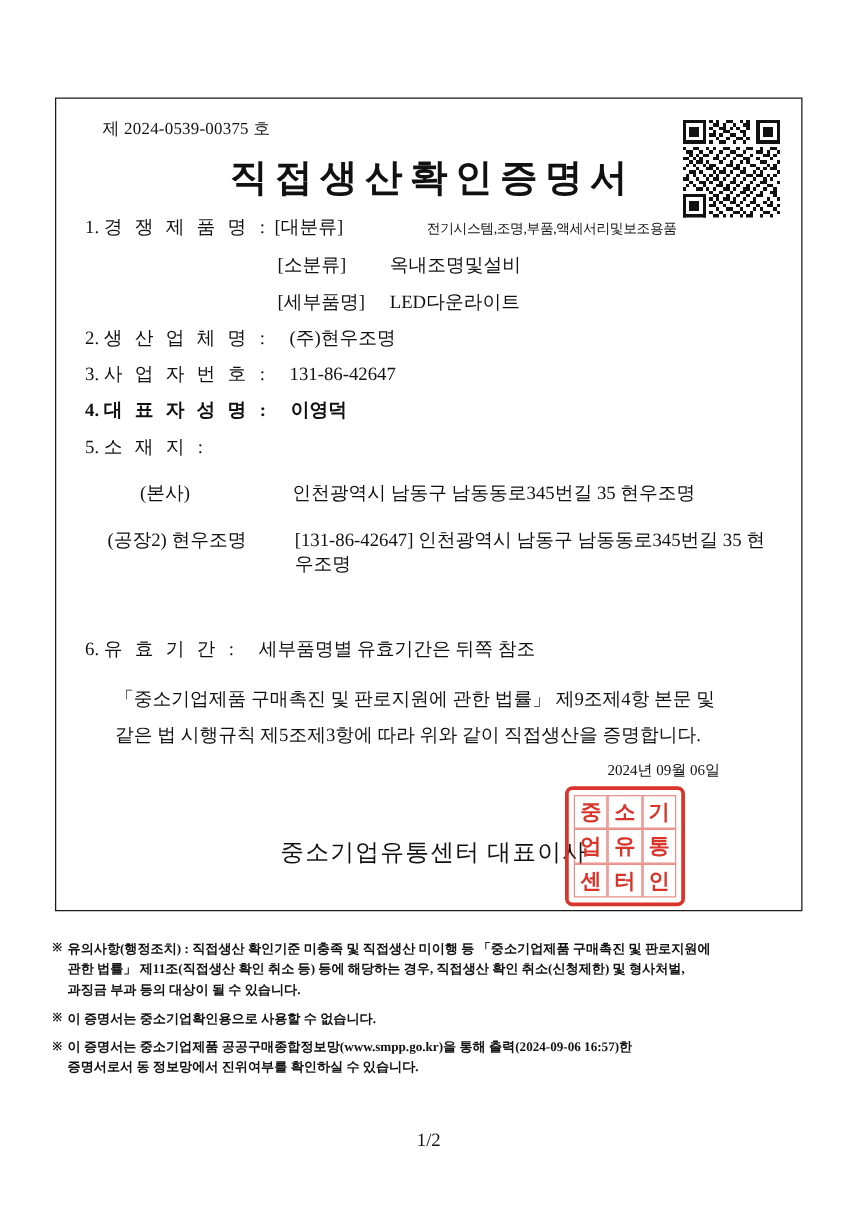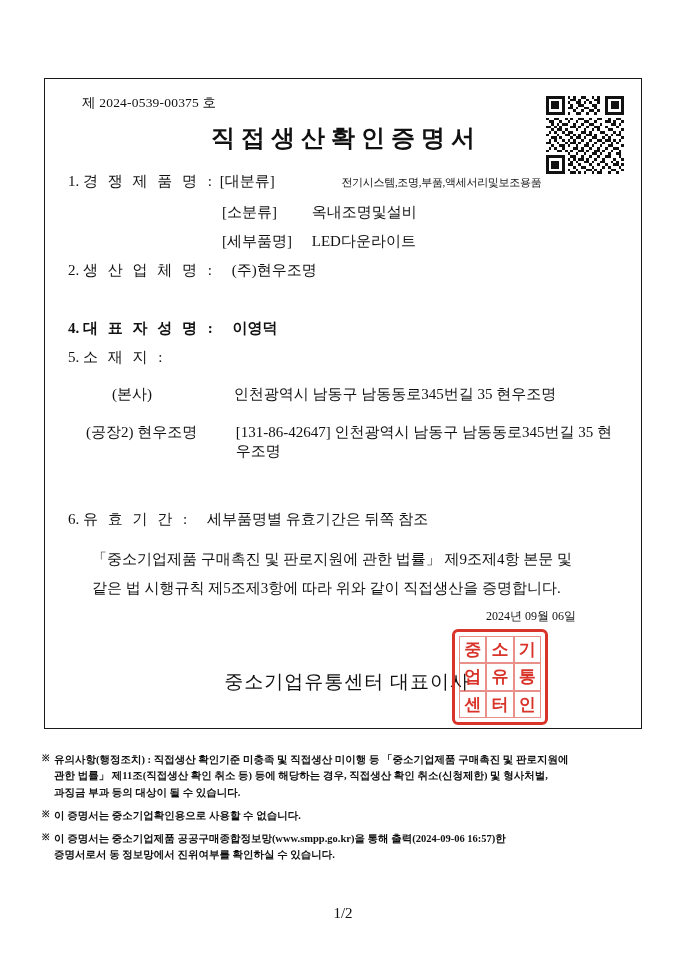--- a/index.html
+++ b/index.html
@@ -48,21 +48,21 @@
     width: 78px;
     height: 78px;
   }
 
   .title {
     position: absolute;
     left: 0;
     top: 122px;
     width: 686px;
     text-align: center;
-    font-size: 24px;
+    font-size: 30px;
     font-weight: bold;
     letter-spacing: 6px;
     padding-left: 6px;
     box-sizing: border-box;
   }
 
   .row {
     position: absolute;
     font-size: 15px;
     white-space: nowrap;
@@ -456,20 +456,26 @@
     <span class="val">LED다운라이트</span>
   </div>
 
   <div class="row" id="r2">
     <span class="lbl-num">2.</span>
     <span class="spaced-label">생 산 업 체 명</span>
     <span class="colon">:</span>
     <span class="val" style="margin-left:12px">(주)현우조명</span>
   </div>
 
+  <div class="row" id="r3">
+    <span class="lbl-num">3.</span>
+    <span class="spaced-label">사 업 자 번 호</span>
+    <span class="colon">:</span>
+    <span class="val" style="margin-left:12px">131-86-42647</span>
+  </div>
 
   <div class="row" id="r4">
     <span class="lbl-num">4.</span>
     <span class="spaced-label">대 표 자 성 명</span>
     <span class="colon">:</span>
     <span class="val" style="margin-left:12px">이영덕</span>
   </div>
 
   <div class="row" id="r5">
     <span class="lbl-num">5.</span>

